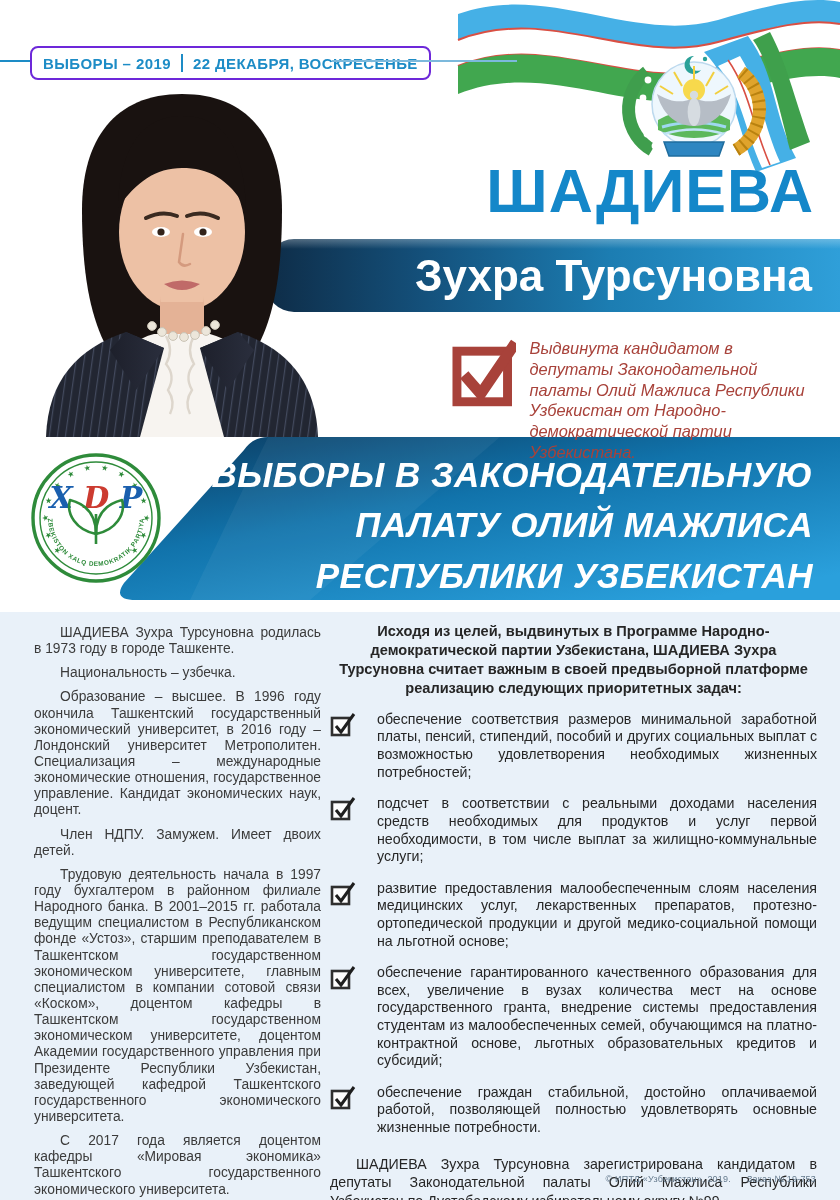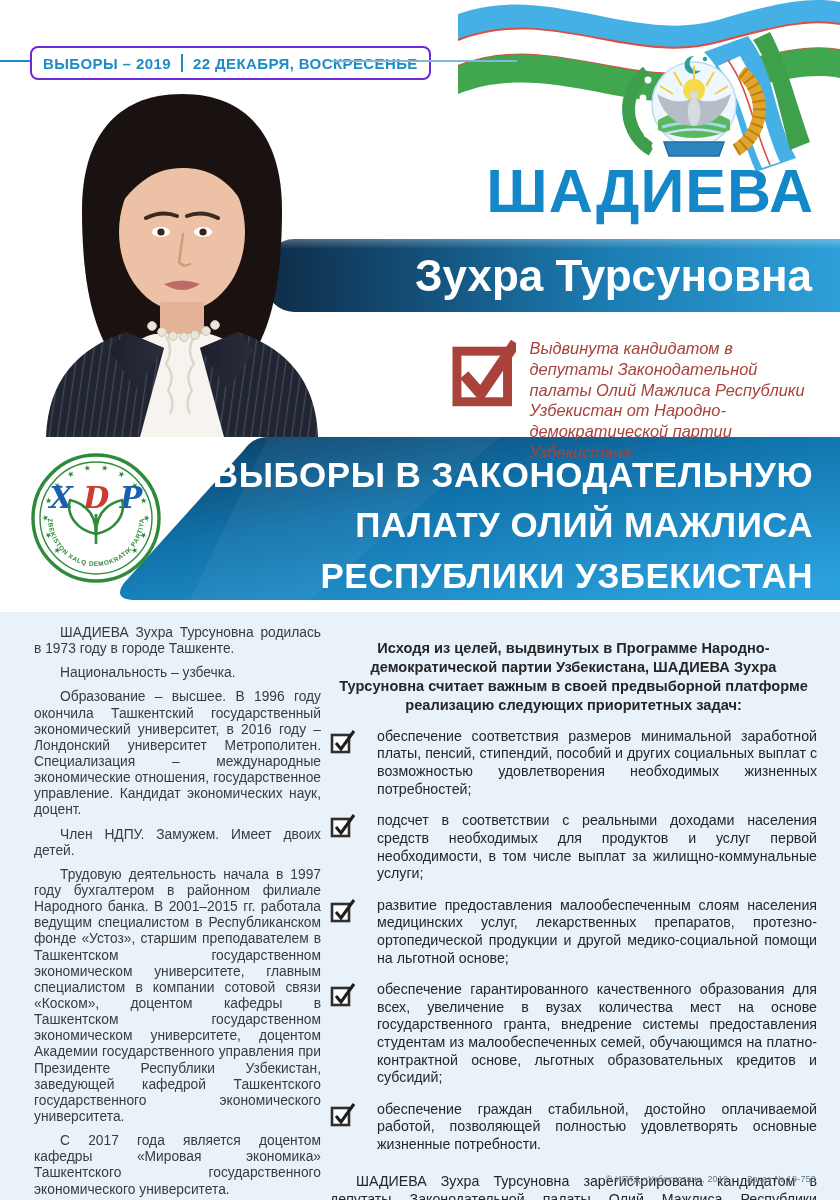--- a/index.html
+++ b/index.html
@@ -33,30 +33,30 @@
   .photo{position:absolute;left:26px;top:80px;z-index:4;}
 
   
   .nomination{position:absolute;left:451px;top:338px;width:368px;display:flex;gap:13px;z-index:3;}
   .nomination .txt{width:292px;color:#a8423a;font-weight:normal;font-style:italic;
                    font-size:16.4px;line-height:1.27;}
 
   
   .banner-svg{position:absolute;left:0;top:437px;z-index:2;}
   .banner-text{position:absolute;right:27px;top:450px;z-index:3;text-align:right;color:#fff;
-               font-weight:bold;font-size:35px;line-height:1.44;letter-spacing:.5px;white-space:nowrap;}
+               font-weight:bold;font-size:35px;line-height:1.44;letter-spacing:.5px;white-space:nowrap;font-style:italic;}
   .party-logo{position:absolute;left:30px;top:452px;z-index:5;}
 
   
   .body{position:absolute;left:0;top:612px;width:840px;height:588px;background:#e9f1f9;z-index:1;}
   .col-left{position:absolute;left:34px;top:13px;width:287px;color:#3b3b3b;
             font-size:13.8px;line-height:1.17;text-align:justify;}
   .col-left p{margin:0 0 8px;text-indent:26px;}
   .col-right{position:absolute;left:330px;top:10px;width:487px;color:#262626;}
-  .intro{font-weight:bold;text-align:center;font-size:14.6px;line-height:1.3;margin:17px 0 13px;}
+  .intro{font-weight:bold;text-align:center;font-size:14.6px;line-height:1.3;margin:0 0 13px;}
   .check-item{display:flex;gap:21px;margin-bottom:14px;}
   .check-item .bx{flex:0 0 26px;padding-top:1px;}
   .check-item .tx{font-size:14.2px;line-height:1.24;text-align:justify;}
   .registration{font-size:14.2px;line-height:1.3;text-align:justify;text-indent:26px;margin-top:18px;}
   .imprint{position:absolute;right:24px;bottom:16px;font-size:9px;color:#64798c;letter-spacing:.2px;}
   .imprint span{margin-left:16px;}
 </style>
 </head>
 <body>
 

